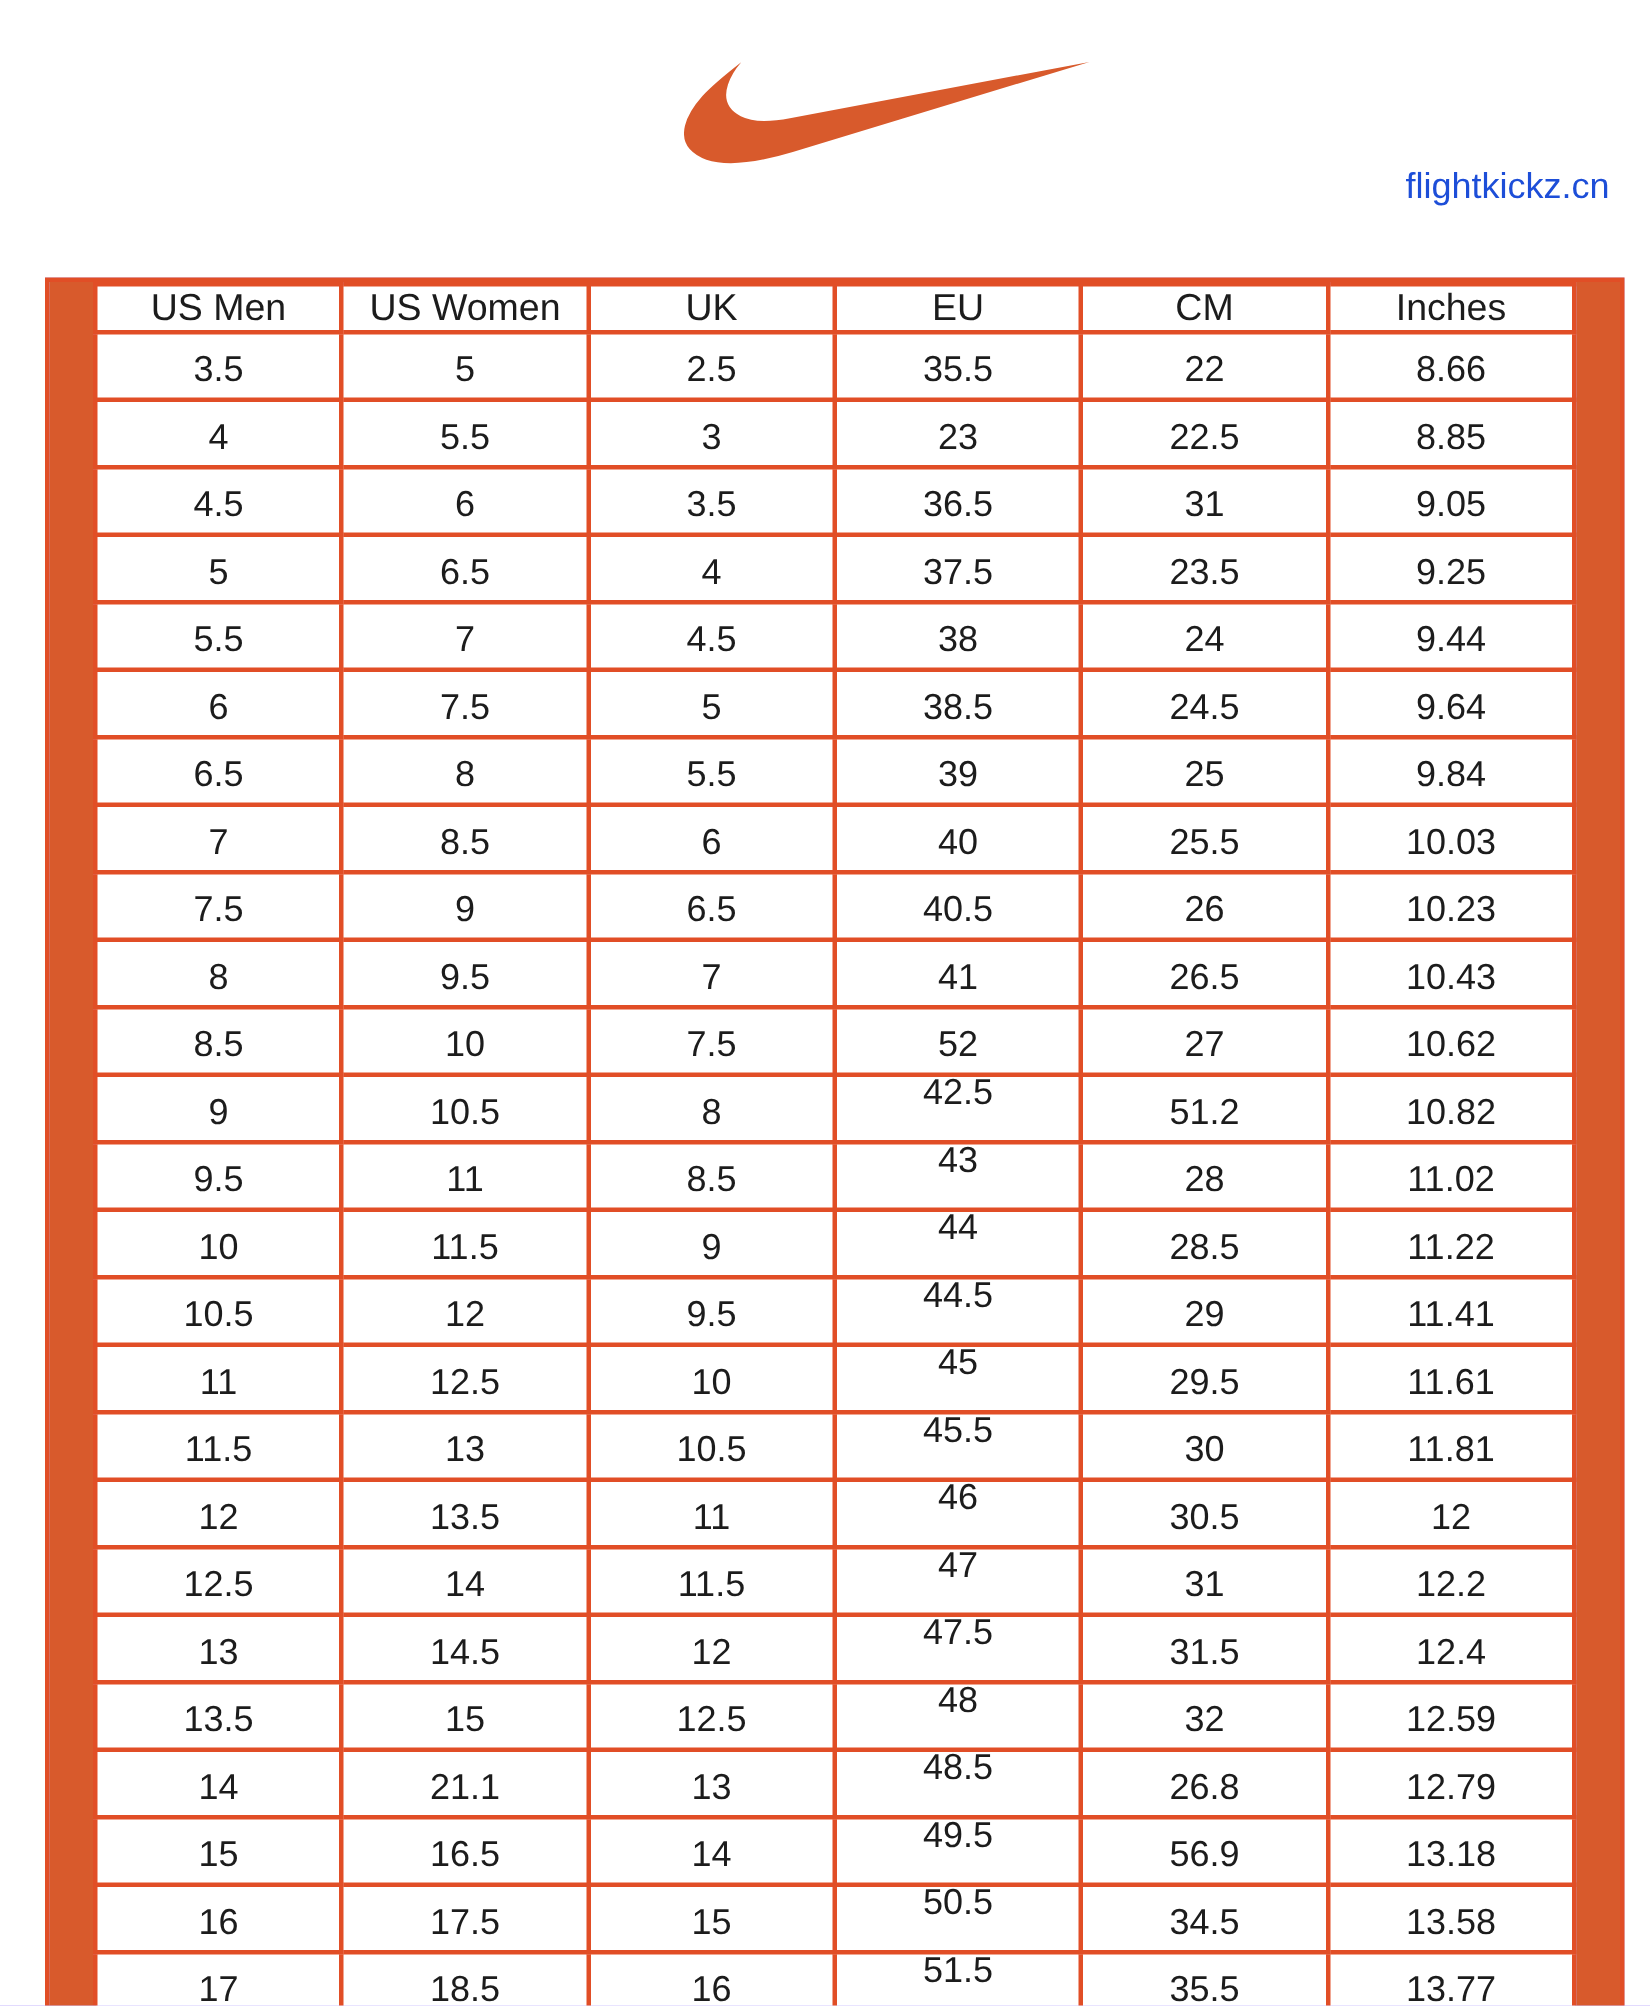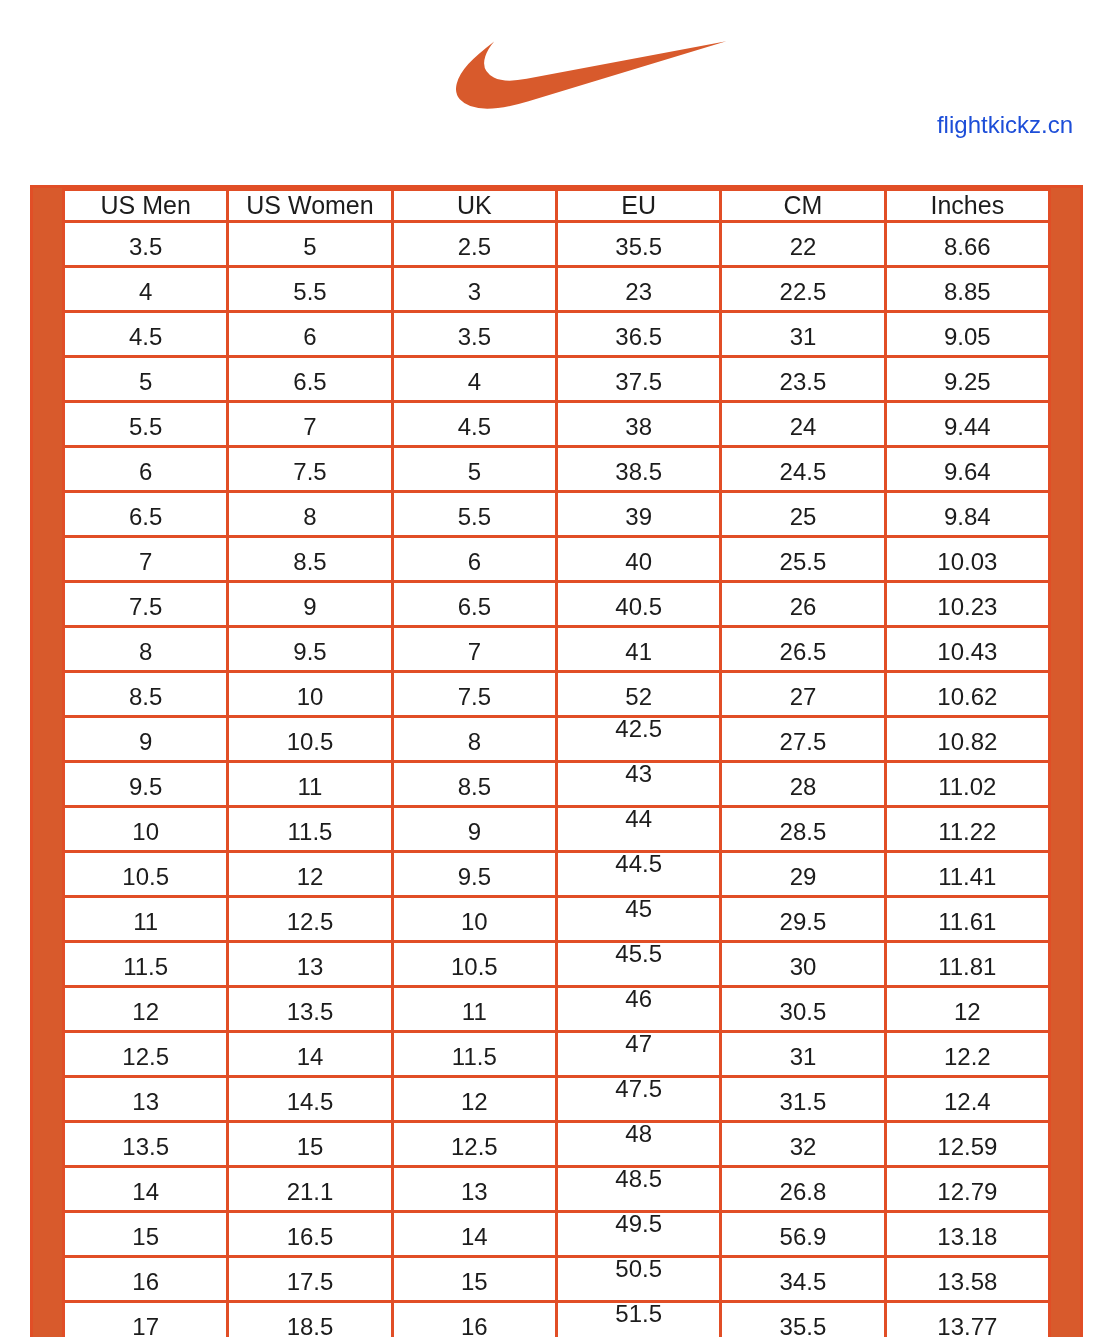--- a/index.html
+++ b/index.html
@@ -194,21 +194,21 @@
           <td><span class="cellv">7.5</span></td>
           <td><span class="cellv">52</span></td>
           <td><span class="cellv">27</span></td>
           <td><span class="cellv">10.62</span></td>
         </tr>
         <tr>
           <td><span class="cellv">9</span></td>
           <td><span class="cellv">10.5</span></td>
           <td><span class="cellv">8</span></td>
           <td><span class="cellv raised">42.5</span></td>
-          <td><span class="cellv">27.5</span></td>
+          <td><span class="cellv">51.2</span></td>
           <td><span class="cellv">10.82</span></td>
         </tr>
         <tr>
           <td><span class="cellv">9.5</span></td>
           <td><span class="cellv">11</span></td>
           <td><span class="cellv">8.5</span></td>
           <td><span class="cellv raised">43</span></td>
           <td><span class="cellv">28</span></td>
           <td><span class="cellv">11.02</span></td>
         </tr>

